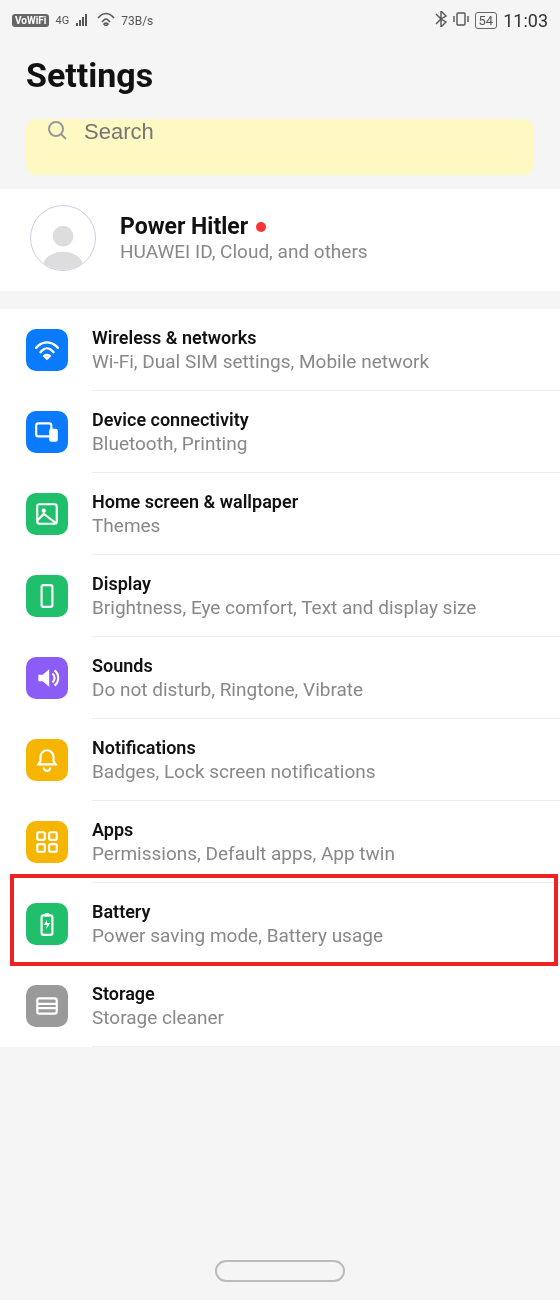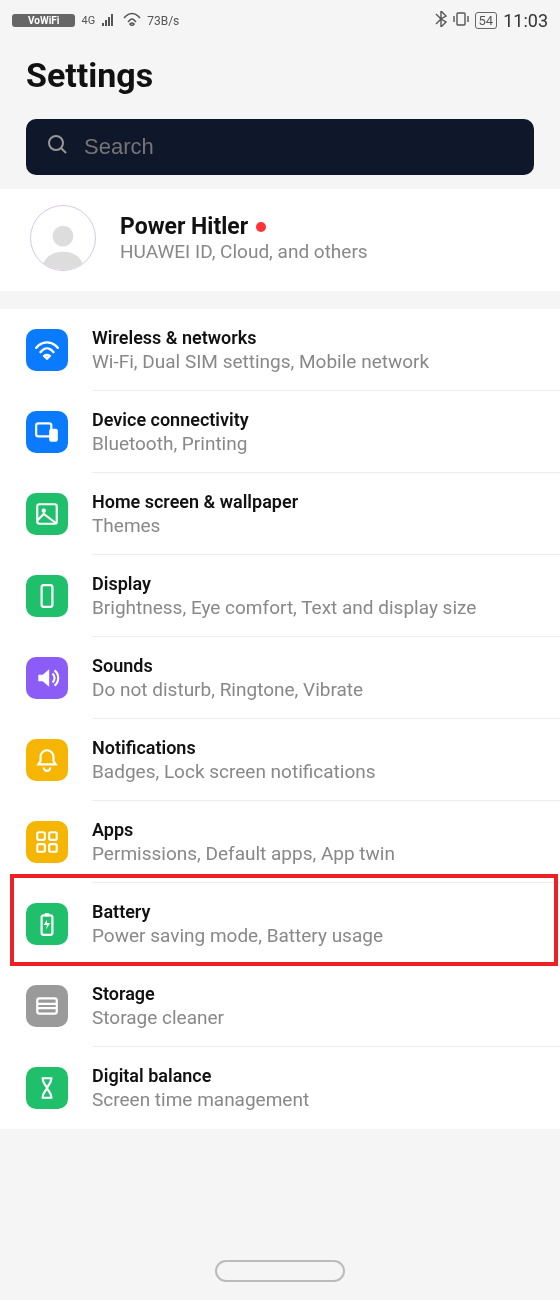--- a/index.html
+++ b/index.html
@@ -17,43 +17,43 @@
     justify-content: space-between;
     align-items: center;
     padding: 10px 12px 6px 12px;
     font-size: 15px;
     color: #555;
     background: #f5f5f5;
   }
   .status-left { display: flex; align-items: center; gap: 6px; }
   .vowifi {
     background: #666; color: #fff; font-size: 10px; font-weight: bold;
-    padding: 1px 16px; border-radius: 3px;
+    padding: 1px 3px; border-radius: 3px;
   }
   .net-speed { display: flex; flex-direction: row; line-height: 1; font-size: 12px; }
   .status-right { display: flex; align-items: center; gap: 6px; }
   .battery {
     border: 1.5px solid #666; border-radius: 3px; padding: 0 3px; font-size: 13px;
   }
   
   .page-title {
     font-size: 34px;
     font-weight: 700;
     padding: 18px 26px 24px 26px;
     color: #111;
     background: #f5f5f5;
   }
   
   .search-bar {
     margin: 0 26px 14px 26px;
-    background: #0f172a;
+    background: #fef9c3;
     border-radius: 10px;
     height: 56px;
     display: flex;
-    align-items: center;
+    align-items: flex-start;
     padding: 0 20px;
     gap: 14px;
   }
   .search-bar input {
     border: none; background: transparent; outline: none;
     font-size: 22px; color: #888; width: 100%;
   }
   
   .profile {
     background: #fff;
@@ -313,29 +313,18 @@
           <path d="M3 10h18M3 14h18" stroke="#fff" stroke-width="2"></path>
         </svg>
     </div>
     <div class="item-text">
       <div class="item-title">Storage</div>
       <div class="item-sub">Storage cleaner</div>
     </div>
     <div class="divider"></div>
   </div>
 
-  <div class="item">
-    <div class="item-icon c-green">
-      <svg viewBox="0 0 24 24">
-          <path d="M7 3h10M7 21h10M8 3c0 5 3 6 4 9-1 3-4 4-4 9M16 3c0 5-3 6-4 9 1 3 4 4 4 9" stroke="#fff" stroke-width="2" fill="none"></path>
-        </svg>
-    </div>
-    <div class="item-text">
-      <div class="item-title">Digital balance</div>
-      <div class="item-sub">Screen time management</div>
-    </div>
-  </div>
 
 </div>
 
 <div class="highlight-box"></div>
 
 <div class="nav-pill"></div>
 
 </body></html>

